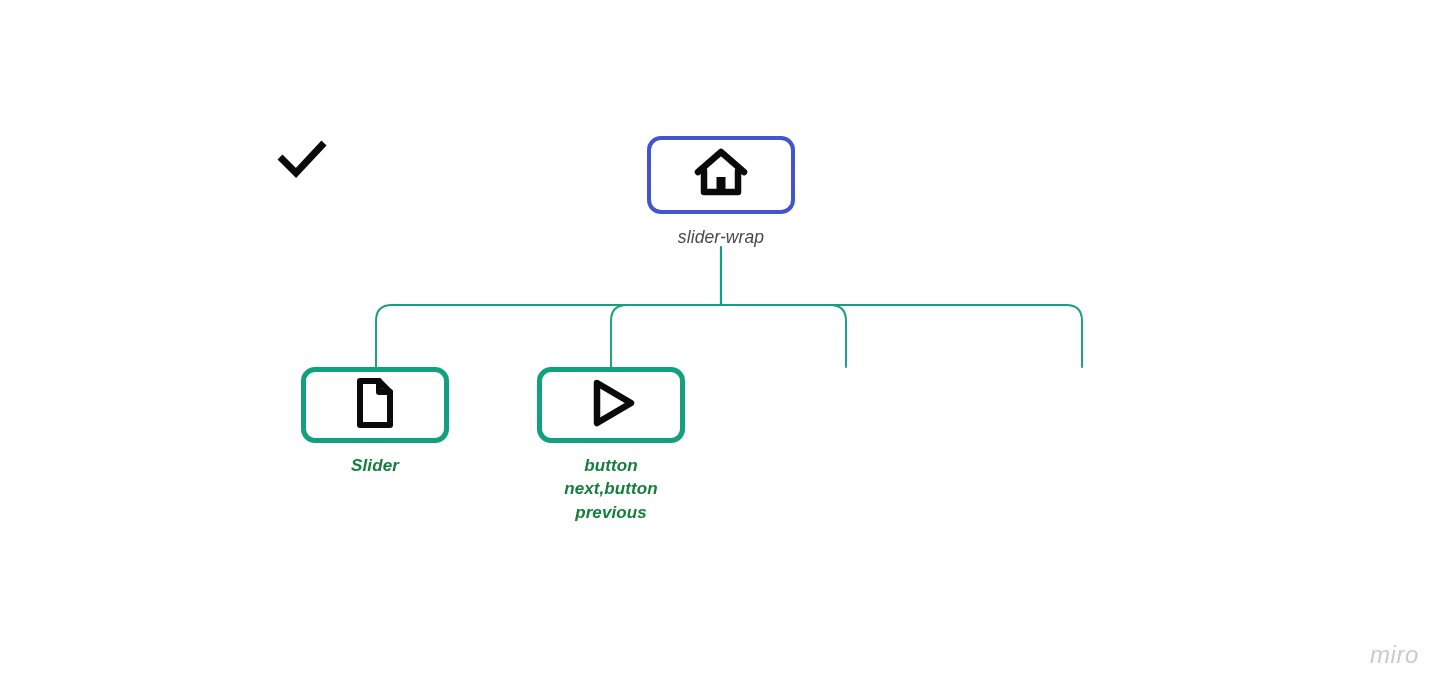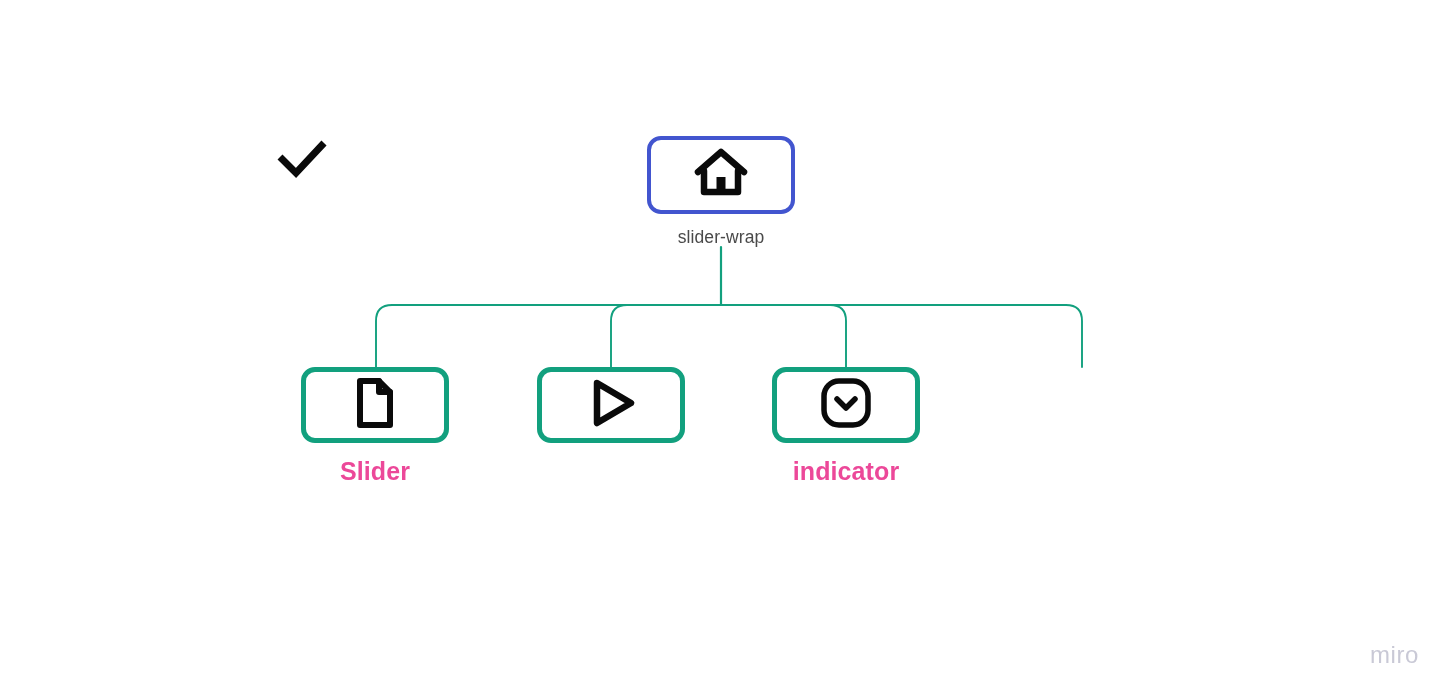--- a/index.html
+++ b/index.html
@@ -15,20 +15,21 @@
     position: relative;
     overflow: hidden;
     -webkit-font-smoothing: antialiased;
   }
 
   #canvas {
     position: absolute;
     inset: 0;
     width: 1451px;
     height: 689px;
+    font-style: italic;
   }
 
   
   #connectors {
     position: absolute;
     left: 0;
     top: 0;
     width: 1451px;
     height: 689px;
     pointer-events: none;
@@ -73,24 +74,24 @@
   }
 
   .node-root .node-label {
     font-size: 17.5px;
     font-weight: 400;
     letter-spacing: .1px;
     color: #4a4a4a;
   }
 
   .node-child .node-label {
-    font-size: 25px;
+    font-size: 17px;
     font-weight: bold;
     letter-spacing: .1px;
-    color: #ec4899;
+    color: #15803d;
     max-width: 150px;
   }
 
   
   .sticker {
     position: absolute;
   }
 
   
   .watermark {
@@ -154,30 +155,22 @@
   </div>
 
   <div class="node node-child" style="left:537px; top:367px;">
     <div class="node-box">
       <span>
         <svg width="52" height="52" viewBox="0 0 52 52" fill="none" aria-hidden="true">
           <path d="M12 6 L46 26 L12 46 Z" stroke="#0a0a0a" stroke-width="6.5" stroke-linejoin="round" stroke-linecap="round" fill="none"></path>
         </svg>
       </span>
     </div>
+    <div class="node-label">button
+next,button
+previous</div>
   </div>
 
-  <div class="node node-child" style="left:772px; top:367px;">
-    <div class="node-box">
-      <span>
-        <svg width="54" height="54" viewBox="0 0 54 54" fill="none" aria-hidden="true">
-          <rect x="5" y="5" width="44" height="44" rx="15" ry="15" stroke="#0a0a0a" stroke-width="5.5" fill="none"></rect>
-          <path d="M18 23 L27 32 L36 23" stroke="#0a0a0a" stroke-width="5.5" stroke-linecap="round" stroke-linejoin="round" fill="none"></path>
-        </svg>
-      </span>
-    </div>
-    <div class="node-label">indicator</div>
-  </div>
 
 
   <div class="watermark">miro</div>
 
 </div>
 
 </body></html>

